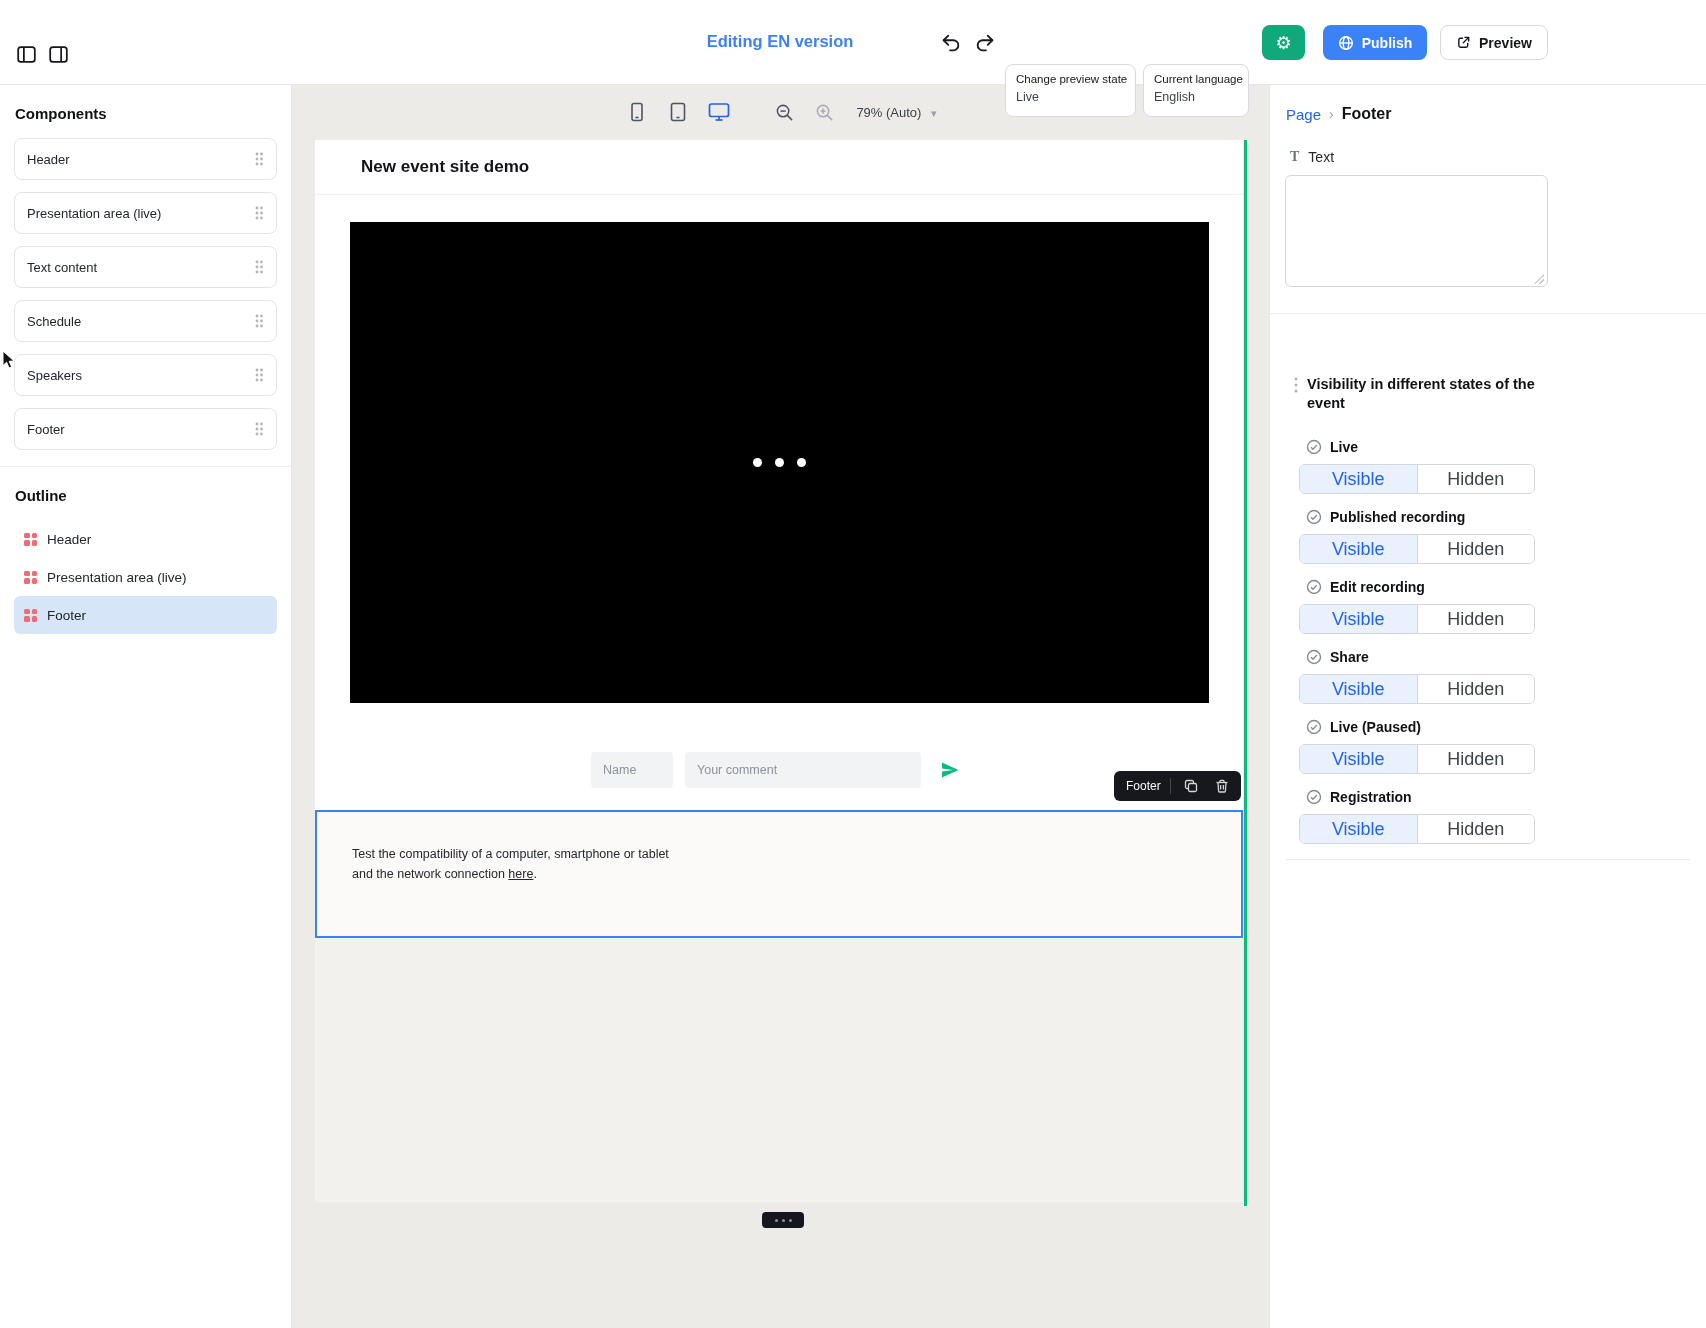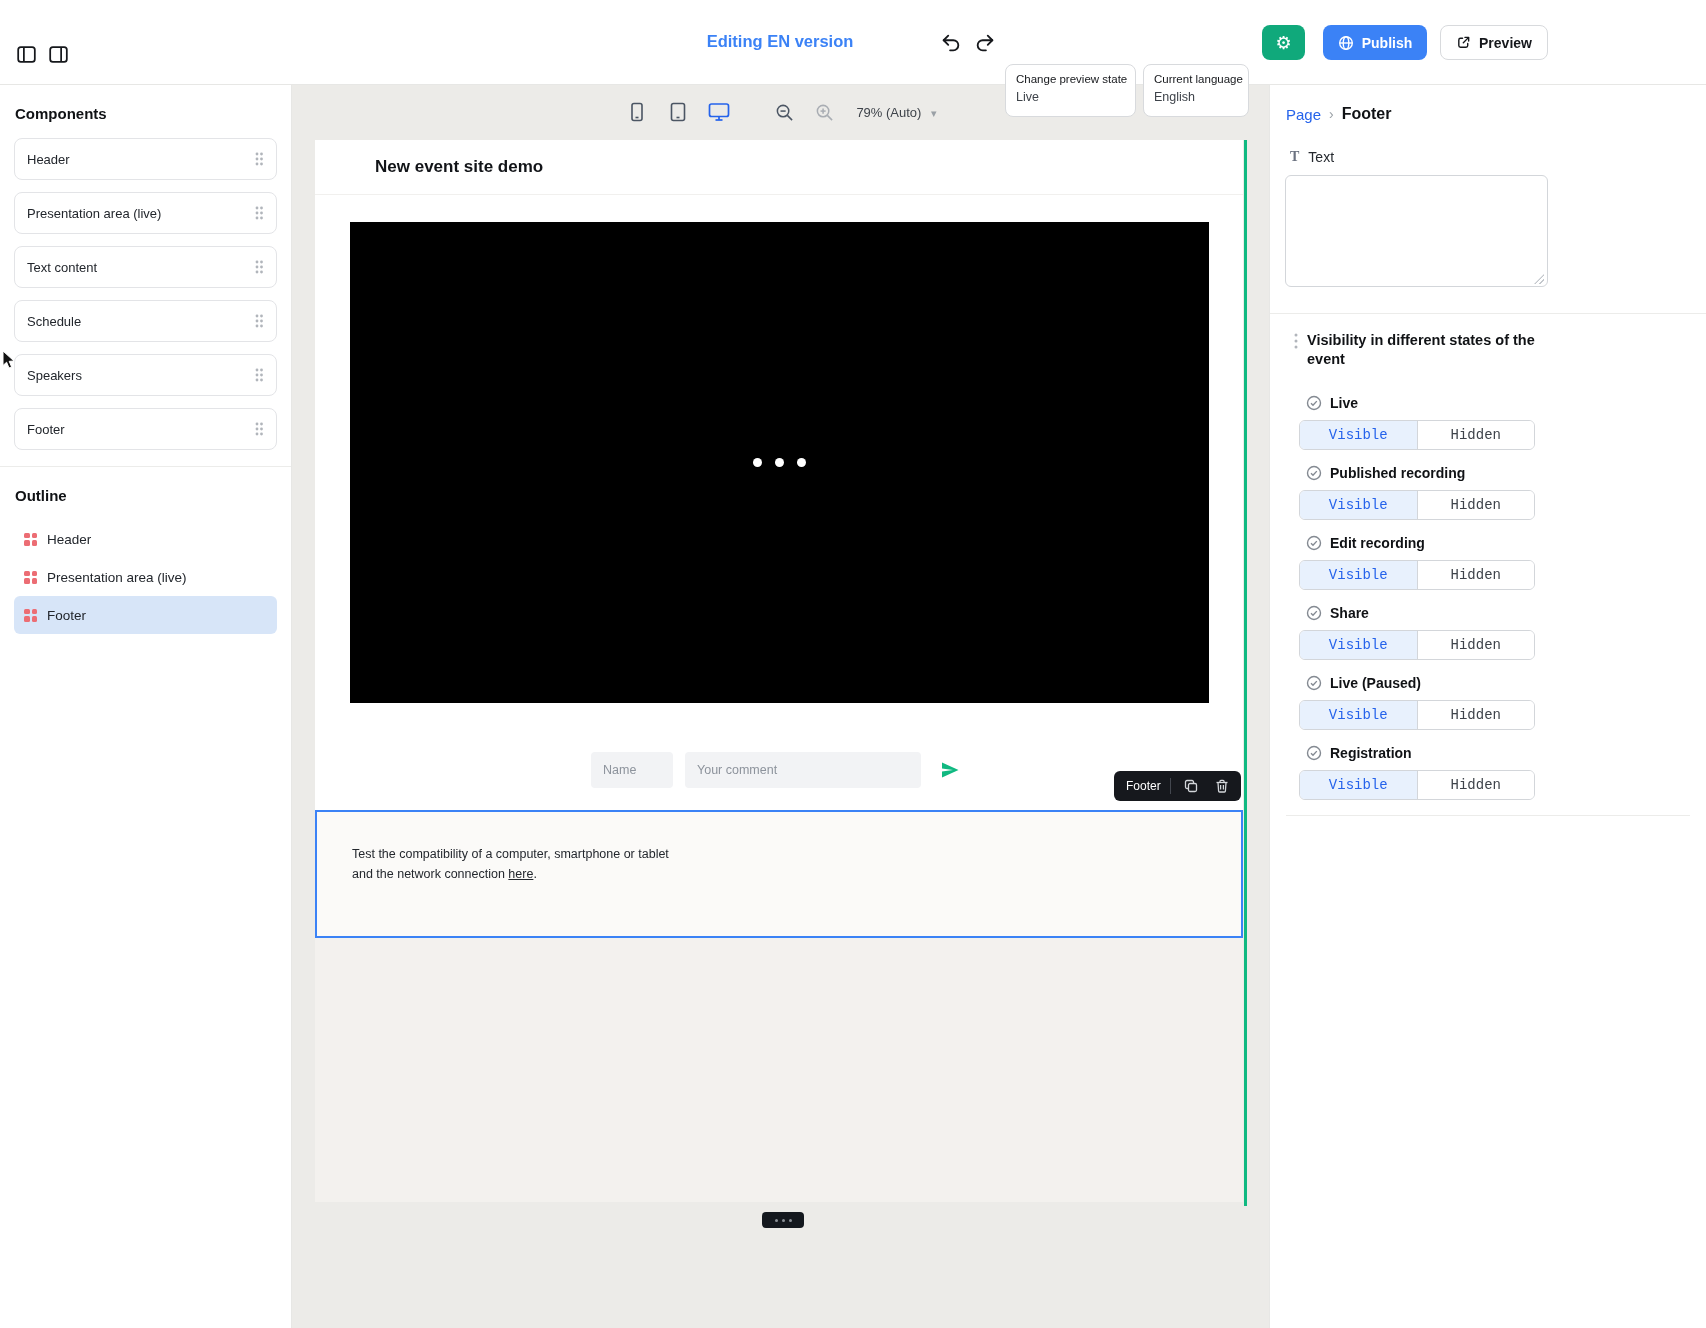--- a/index.html
+++ b/index.html
@@ -38,21 +38,21 @@
 
   
   .canvas { position:absolute; left:292px; top:85px; right:437px; bottom:0; background:#ecebe8; overflow:hidden; z-index:5; }
   .canvas-toolbar { position:absolute; left:0; right:0; top:14px; display:flex; align-items:center; justify-content:center; gap:15px; }
   .ct-zoomgrp { display:flex; align-items:center; gap:14px; margin-left:24px; }
   .zoom-label { font-size:13px; color:#3e434a; margin-left:4px; }
   .caret-down { color:#9aa0a6; font-size:11px; margin-left:6px; }
 
   .page { position:absolute; left:23px; top:55px; width:928px; height:1062px; background:#ffffff; }
   .accent-line { position:absolute; left:952px; top:55px; width:3px; height:1066px; background:#10b981; }
-  .page-titlebar { height:55px; display:flex; align-items:center; padding-left:60px; font-size:17px; font-weight:700; color:#121418; border-bottom:1px solid #f1f0ee; }
+  .page-titlebar { height:55px; display:flex; align-items:center; padding-left:46px; font-size:17px; font-weight:700; color:#121418; border-bottom:1px solid #f1f0ee; }
   .video { position:absolute; left:35px; top:82px; width:859px; height:481px; background:#000; display:flex; align-items:center; justify-content:center; gap:13px; }
   .video .dot { width:9px; height:9px; border-radius:50%; background:#fff; }
   .comment-row { position:absolute; left:0; right:0; top:605px; height:50px; display:flex; align-items:center; justify-content:center; gap:12px; }
   .c-input { height:36px; background:#f2f3f5; border:none; border-radius:4px; padding:0 12px; font-size:12.5px; color:#16181c; font-family:inherit; }
   .c-input::placeholder { color:#8d939c; }
   .c-input.name { width:82px; }
   .c-input.comment { width:236px; }
   .send-btn { width:34px; height:34px; background:none; border:none; display:flex; align-items:center; justify-content:center; cursor:pointer; }
 
   .page-lower { position:absolute; left:0; right:0; top:797px; bottom:0; background:#f3f1ee; }
@@ -75,27 +75,27 @@
   .bc-root { font-size:15px; color:#2563eb; cursor:pointer; }
   .bc-sep { color:#9aa0a6; font-size:14px; }
   .bc-current { font-size:16px; font-weight:700; color:#101215; }
   .text-label { display:flex; align-items:center; gap:9px; font-size:14px; color:#24282e; margin:26px 0 10px 20px; }
   .t-icon { font-size:14px; font-weight:700; color:#6b7280; font-family:"Liberation Serif", serif; }
   .textarea-wrap { position:relative; margin-left:15px; width:263px; }
   .rp-textarea { width:263px; height:112px; border:1px solid #d3d6da; border-radius:6px; resize:none; font-family:inherit; font-size:13px; padding:8px; outline:none; }
   .resize-grip { position:absolute; right:4px; bottom:7px; width:10px; height:10px; background:repeating-linear-gradient(135deg, transparent 0 2.5px, #c3c7cc 2.5px 4px); clip-path:polygon(100% 0, 100% 100%, 0 100%); }
   .rp-divider { border-top:1px solid #ececea; margin-top:22px; }
   .vis-section { padding:17px 16px 0 16px; }
-  .vis-header { display:flex; gap:9px; align-items:flex-start; padding-left:8px; }
+  .vis-header { display:flex; gap:9px; align-items:flex-start; padding-left:8px;margin-top:44px; }
   .vis-title { font-size:14.5px; font-weight:700; color:#101215; line-height:19px; width:250px; }
   .vis-rows { padding:26px 0 0 13px; }
   .vis-row { margin-bottom:15px; }
   .vis-row-label { display:flex; align-items:center; gap:8px; font-size:14px; font-weight:600; color:#101215; margin:0 0 9px 7px; }
   .segmented { display:flex; width:236px; height:30px; border:1px solid #d3d6da; border-radius:6px; overflow:hidden; background:#fff; }
-  .seg-btn { flex:1; border:none; background:#fff; font-size:14px; color:#3e434a; display:flex; align-items:center; justify-content:center; cursor:pointer; font-family:Liberation Mono, monospace; }
+  .seg-btn { flex:1; border:none; background:#fff; font-size:18px; color:#3e434a; display:flex; align-items:center; justify-content:center; cursor:pointer; font-family:Liberation Sans, sans-serif; }
   .seg-btn + .seg-btn { border-left:1px solid #d3d6da; }
   .seg-btn.active { background:#e8f1fd; color:#2563eb; }
   .rp-divider2 { border-top:1px solid #ececea; margin-top:5px; }
 
   .mouse-cursor { position:absolute; left:2px; top:350px; z-index:50; pointer-events:none; }
 
   svg { display:block; }
 </style>
 </head>
 <body>

